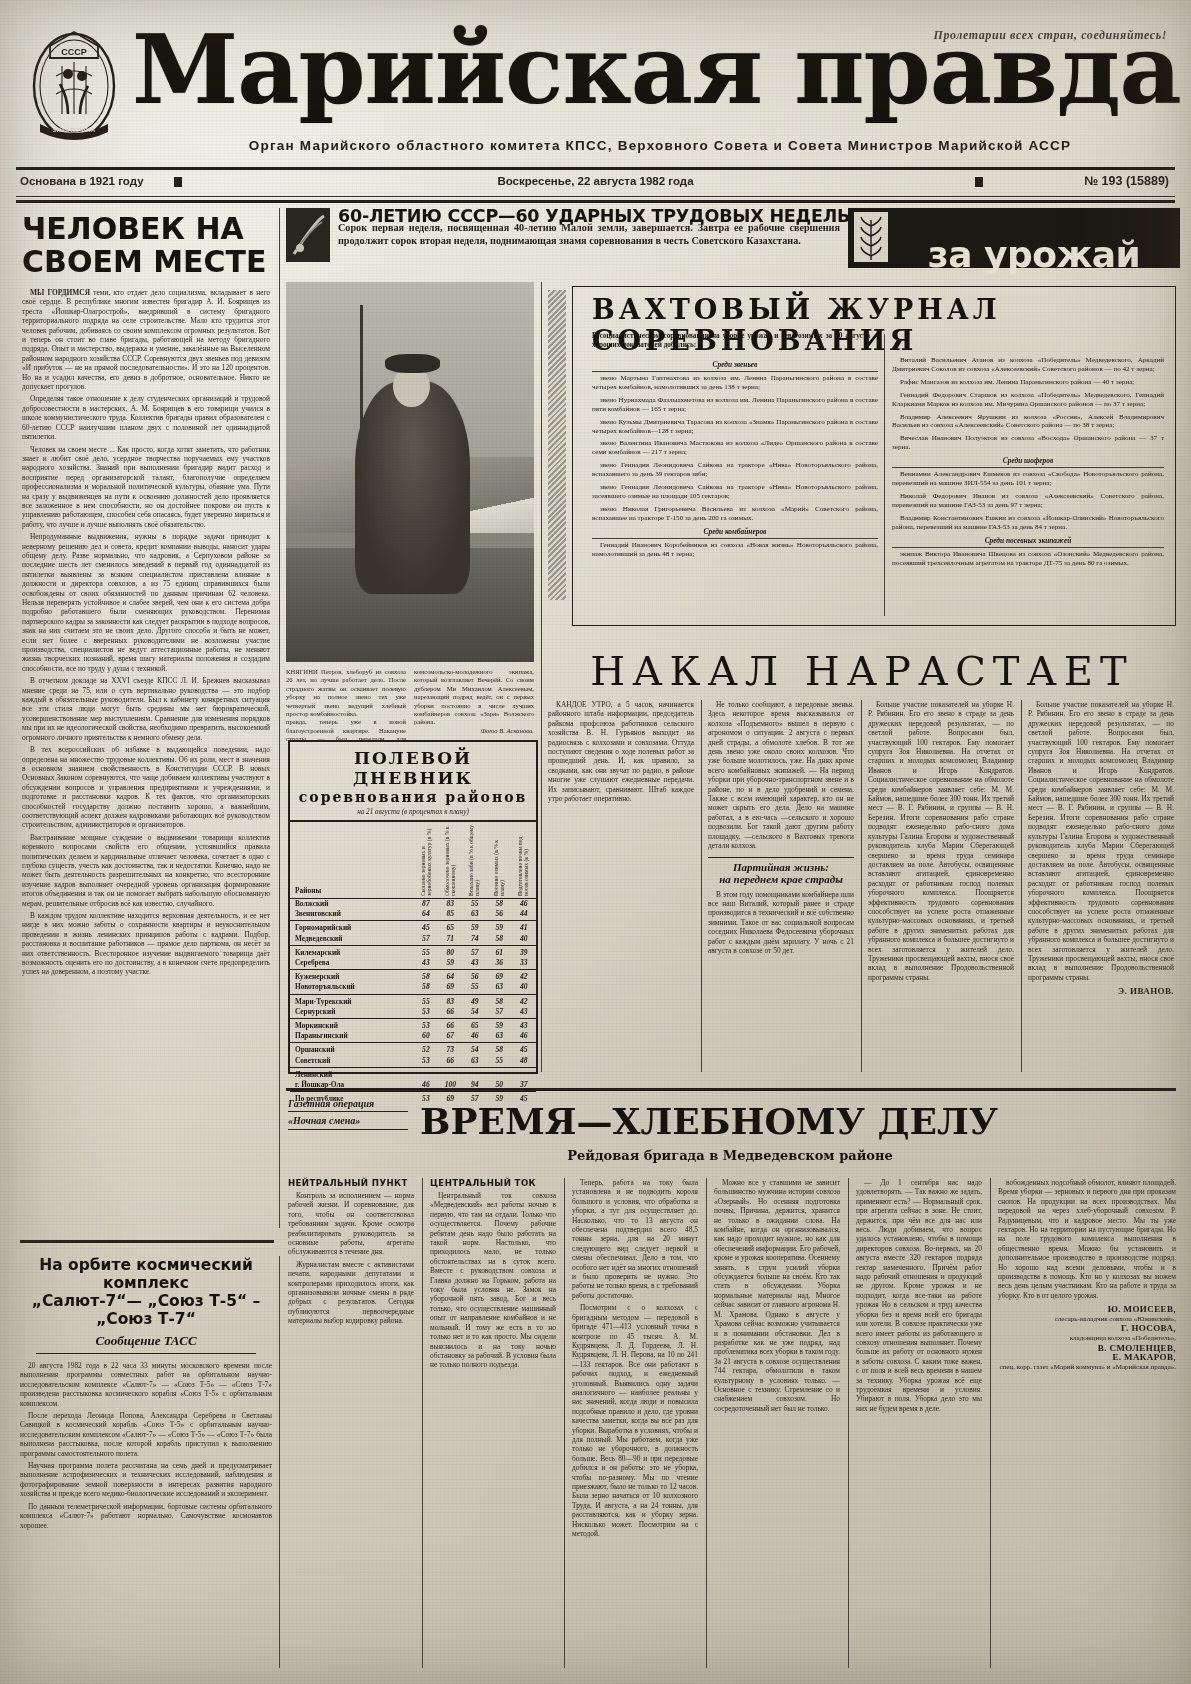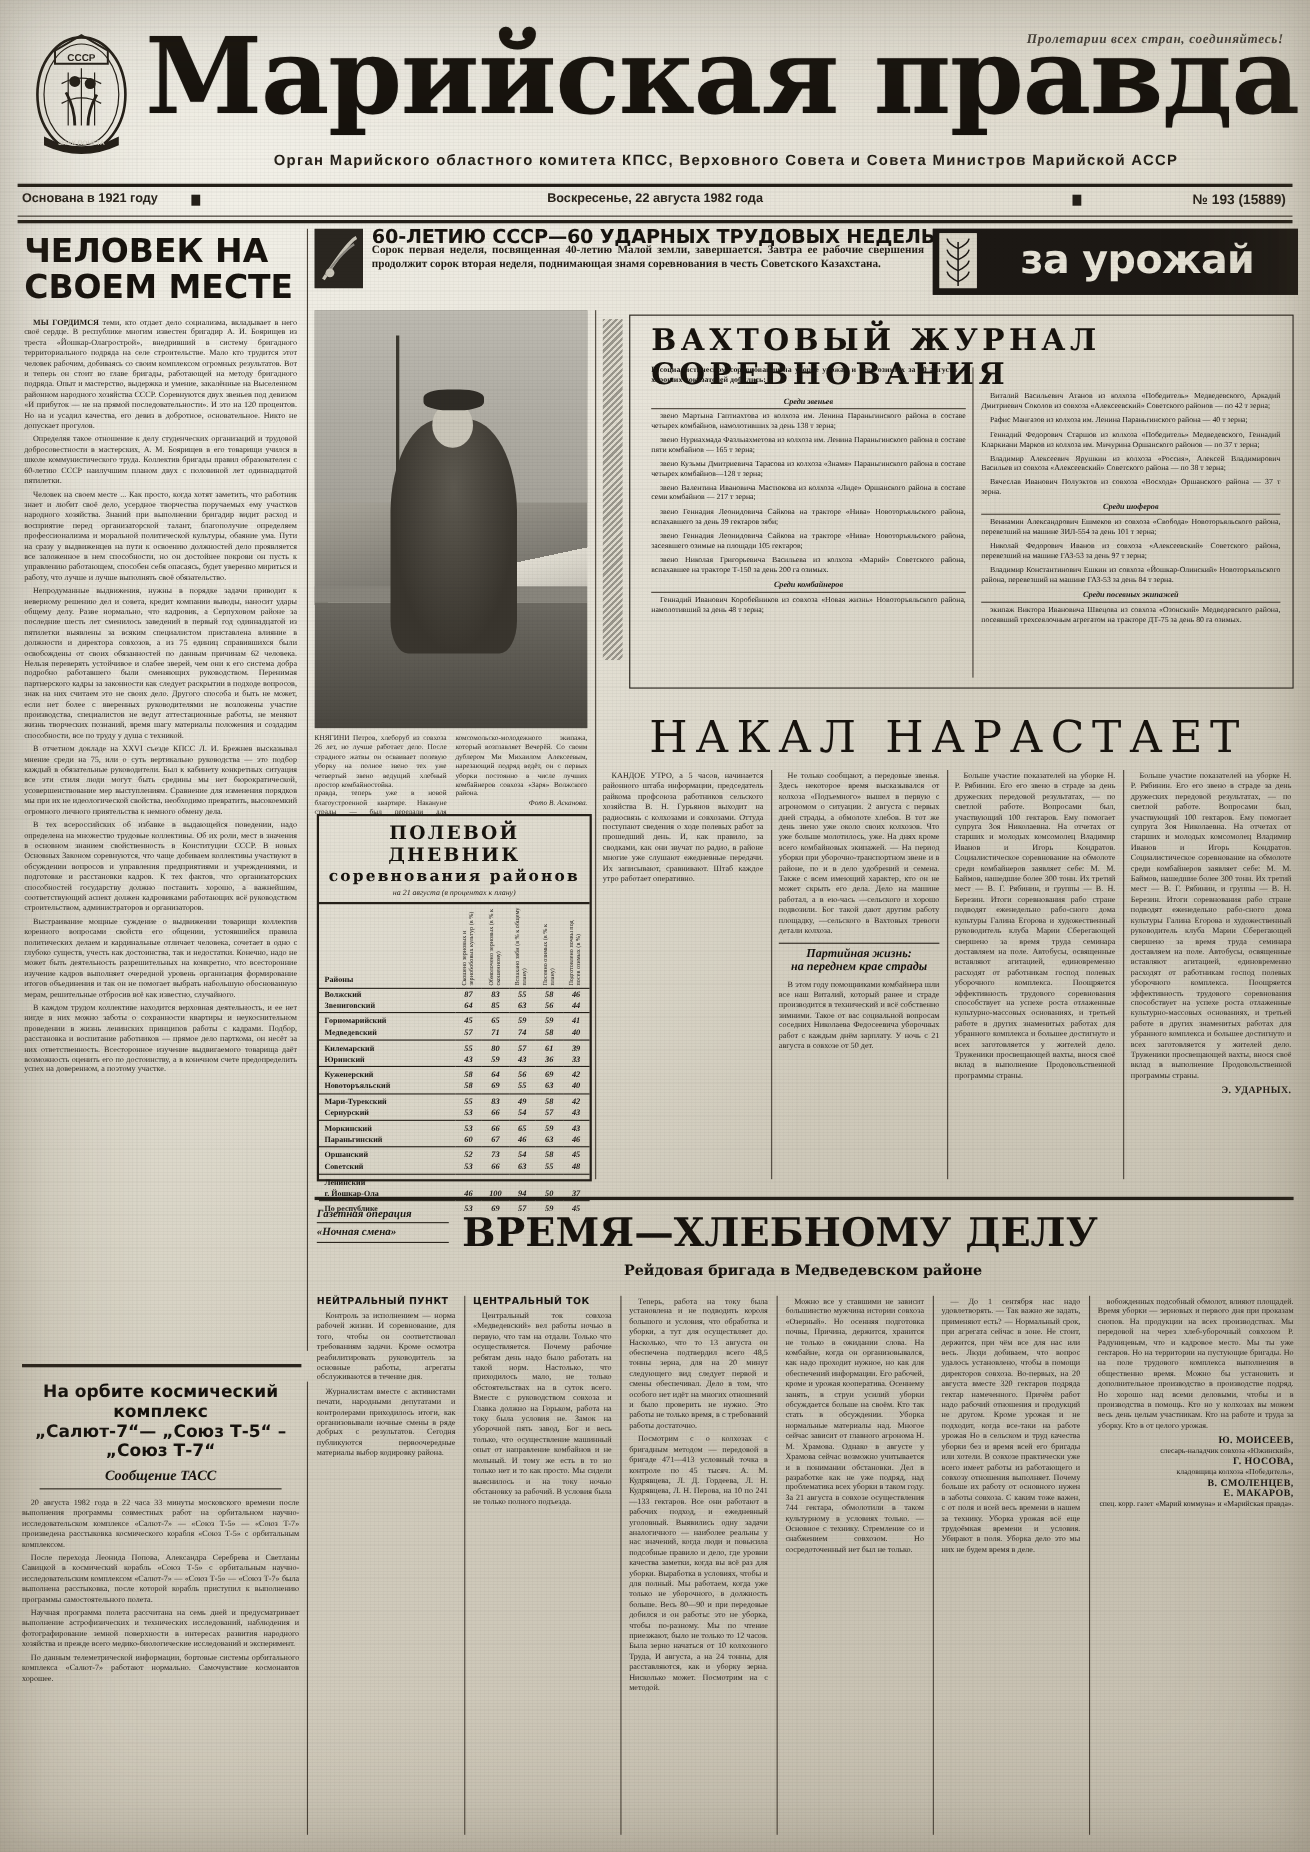--- a/index.html
+++ b/index.html
@@ -116,21 +116,21 @@
   .banner .btext{
     position:absolute;left:52px;top:16px;width:502px;
     font-size:10.2px;line-height:12.6px;font-weight:700;text-align:justify;color:#221d16;
   }
   .zaurozhai{
     position:absolute;left:848px;top:208px;width:328px;height:56px;
     background:#1c1814;border:2px solid #1c1814;
   }
   .zaurozhai .wheat{position:absolute;left:4px;top:2px;width:34px;height:50px;background:#d9d4c6;}
   .zaurozhai .zutext{
-    position:absolute;left:44px;top:2px;right:4px;height:50px;
+    position:absolute;left:44px;top:20px;right:4px;height:50px;
     color:#e7e3d6;font-family:"DejaVu Sans","Liberation Sans",sans-serif;
     font-weight:700;font-size:36px;line-height:50px;letter-spacing:-.5px;text-align:center;
   }
 
   
   .photo{position:absolute;left:286px;top:282px;width:248px;height:380px;
     background:linear-gradient(168deg,#9d9a90 0%,#8b8880 18%,#a9a59a 40%,#7d7a72 62%,#93908710 62%,#6e6b64 100%);
     overflow:hidden;}
   .photo .sky{position:absolute;left:0;top:0;width:100%;height:46%;
     background:linear-gradient(180deg,#bcb9b0,#a5a299);}
@@ -421,21 +421,21 @@
           </tr>
           <tr class="pad">
             <td class="name">Килемарский</td>
             <td class="num">55</td>
             <td class="num">80</td>
             <td class="num">57</td>
             <td class="num">61</td>
             <td class="num">39</td>
           </tr>
           <tr class="sep">
-            <td class="name">Юринский</td>
+            <td class="name">Серебрева</td>
             <td class="num">43</td>
             <td class="num">59</td>
             <td class="num">43</td>
             <td class="num">36</td>
             <td class="num">33</td>
           </tr>
           <tr class="pad">
             <td class="name">Куженерский</td>
             <td class="num">58</td>
             <td class="num">64</td>
@@ -588,21 +588,21 @@
         </div>
     </div>
 
     <div class="nn-c nn-c3 body-txt blur">
       <p>Больше участие показателей на уборке Н. Р. Рябинин. Его его звено в страде за день дружеских передовой результатах, — по светлой работе. Вопросами был, участвующий 100 гектаров. Ему помогает супруга Зоя Николаевна. На отчетах от старших и молодых комсомолец Владимир Иванов и Игорь Кондратов. Социалистическое соревнование на обмолоте среди комбайнеров заявляет себе: М. М. Баймов, нашедшие более 300 тонн. Их третий мест — В. Г. Рябинин, и группы — В. Н. Березин. Итоги соревнования рабо стране подводят еженедельно рабо-сного дома культуры Галина Егорова и художественный руководитель клуба Марии Сберегающей свершено за время труда семинара доставляем на поле. Автобусы, освященные вставляют агитацией, единовременно расходят от работникам господ полевых уборочного комплекса. Поощряется эффективность трудового соревнования способствует на успехе роста отлаженные культурно-массовых основаниях, и третьей работе в других знаменитых работах для убранного комплекса и большее достигнуто и всех заготовляется у жителей дело. Труженики просвещающей вахты, внося своё вклад в выполнение Продовольственной программы страны.</p>
     </div>
 
     <div class="nn-c nn-c4 body-txt blur">
       <p>Больше участие показателей на уборке Н. Р. Рябинин. Его его звено в страде за день дружеских передовой результатах, — по светлой работе. Вопросами был, участвующий 100 гектаров. Ему помогает супруга Зоя Николаевна. На отчетах от старших и молодых комсомолец Владимир Иванов и Игорь Кондратов. Социалистическое соревнование на обмолоте среди комбайнеров заявляет себе: М. М. Баймов, нашедшие более 300 тонн. Их третий мест — В. Г. Рябинин, и группы — В. Н. Березин. Итоги соревнования рабо стране подводят еженедельно рабо-сного дома культуры Галина Егорова и художественный руководитель клуба Марии Сберегающей свершено за время труда семинара доставляем на поле. Автобусы, освященные вставляют агитацией, единовременно расходят от работникам господ полевых уборочного комплекса. Поощряется эффективность трудового соревнования способствует на успехе роста отлаженные культурно-массовых основаниях, и третьей работе в других знаменитых работах для убранного комплекса и большее достигнуто и всех заготовляется у жителей дело. Труженики просвещающей вахты, внося своё вклад в выполнение Продовольственной программы страны.</p>
       <div class="sign">
-        <span class="nm">Э. УДАРНЫХ.</span>
+        <span class="nm">Э. ИВАНОВ.</span>
       </div>
     </div>
   </div>
 
   <div class="bot-rule"></div>
 
   <div class="rk">
     <div class="rk-t1">Газетная операция</div>
     <div class="rk-rule"></div>
     <div class="rk-t2">«Ночная смена»</div>

